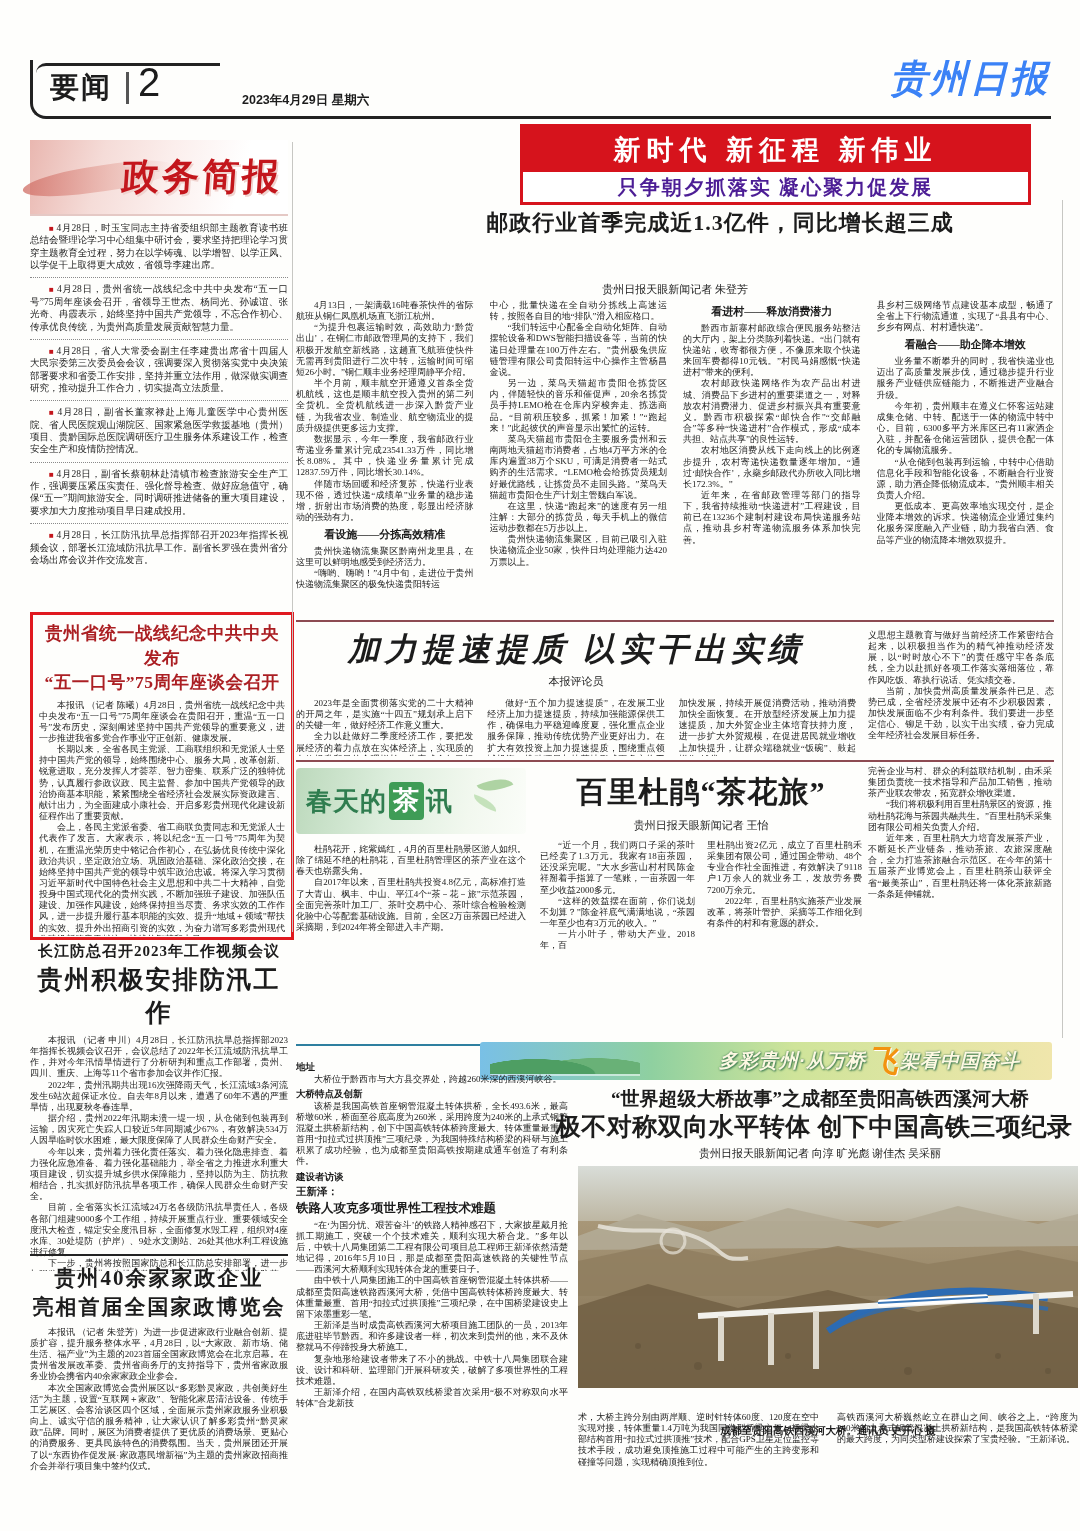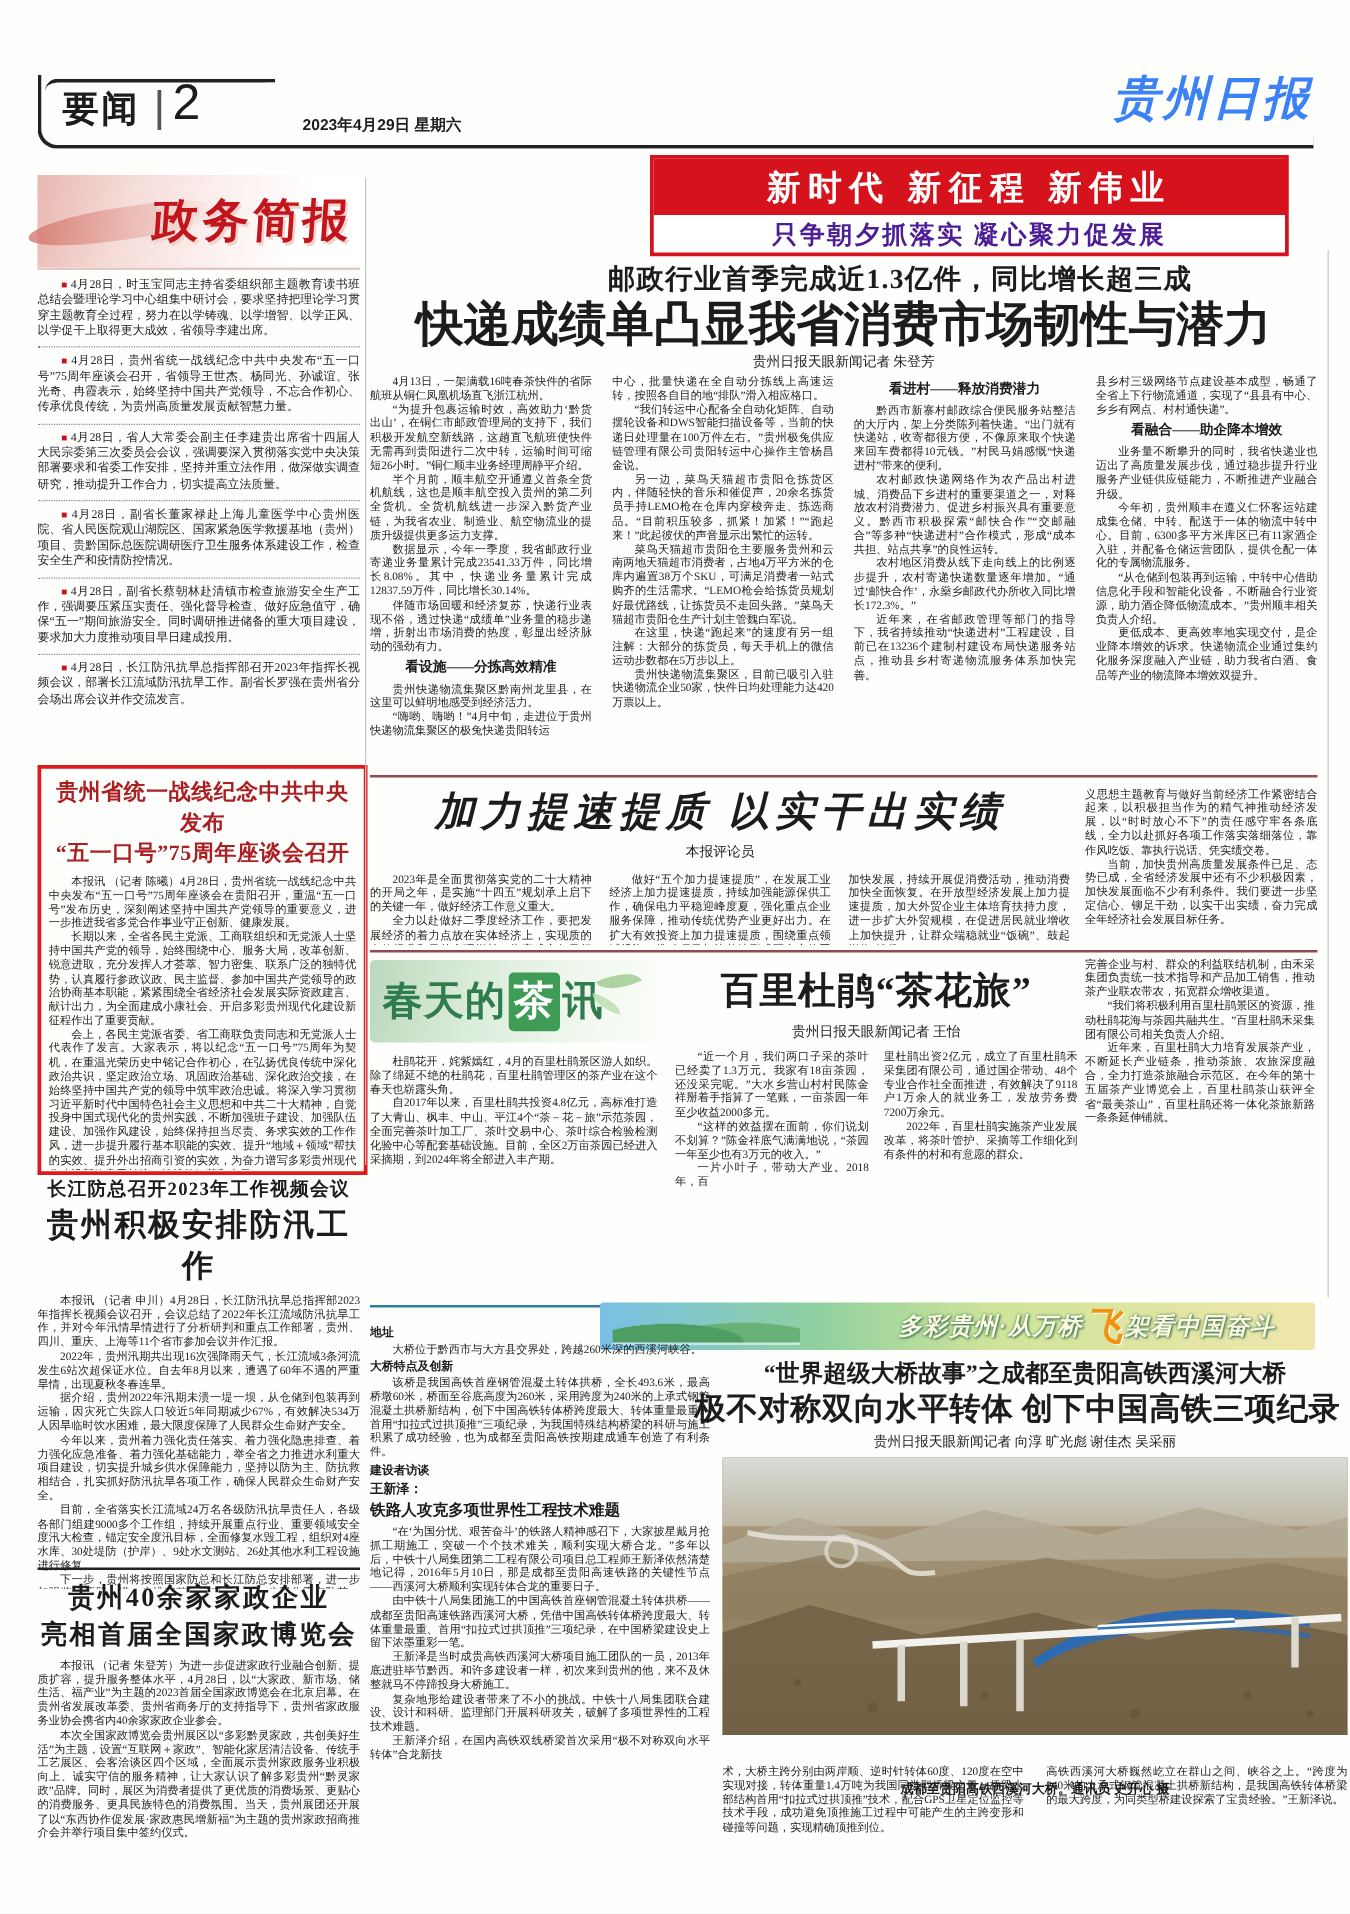--- a/index.html
+++ b/index.html
@@ -84,21 +84,21 @@
   #edi-title{font-size:32px;font-weight:bold;font-style:italic;text-align:center;letter-spacing:5px;}
   #edi-byline{font-size:11px;text-align:center;margin-top:2px;}
   #edi-cols{position:absolute;left:0;top:76px;width:560px;height:58px;display:flex;gap:14px;}
   #edi-cols .col{flex:1 1 0;overflow:hidden;}
   #edi-col4{position:absolute;right:0;top:8px;width:186px;height:124px;overflow:hidden;}
 
   
   #tea-logo{left:296px;top:768px;width:230px;height:66px;
     background:linear-gradient(100deg,#bcd9bc 0%,#ddeedd 40%,#f2f8ef 75%,#fbfdf9);
     border-radius:4px;display:flex;align-items:center;padding-left:10px;box-sizing:border-box;}
-  #tea-logo .lg{font-size:32px;font-weight:900;color:#2f7d4f;font-family:"Liberation Sans",sans-serif;letter-spacing:1px;}
+  #tea-logo .lg{font-size:26px;font-weight:900;color:#2f7d4f;font-family:"Liberation Sans",sans-serif;letter-spacing:1px;}
   #tea-logo .cha{background:#3f9c56;color:#fff;padding:1px 4px 2px 4px;border-radius:4px;margin:0 2px;}
   #tea-logo .leaf{position:absolute;right:14px;top:10px;width:34px;height:14px;background:#9cc98f;
     border-radius:0 100% 0 100%;transform:rotate(-24deg);opacity:.8;}
   #tea-logo .leaf2{position:absolute;right:28px;top:30px;width:26px;height:10px;background:#b9dcae;
     border-radius:0 100% 0 100%;transform:rotate(18deg);opacity:.8;}
   #tea-colA{left:296px;top:844px;width:230px;height:194px;overflow:hidden;}
   #tea-head{left:540px;top:772px;width:322px;font-size:30px;font-weight:900;text-align:center;letter-spacing:1px;}
   #tea-byline{left:540px;top:818px;width:322px;font-size:11px;text-align:center;}
   #tea-cols{left:540px;top:840px;width:322px;height:198px;display:flex;gap:12px;}
   #tea-cols .col{flex:1 1 0;overflow:hidden;}
@@ -194,21 +194,20 @@
 
   <div class="abs vrule" style="left:292px;top:142px;height:790px;"></div>
   <div class="abs vrule" style="left:1062px;top:200px;height:838px;"></div>
 
   <div class="abs" id="slogan">
     <div id="slogan-top">新时代 新征程 新伟业</div>
     <div id="slogan-bottom">只争朝夕抓落实  凝心聚力促发展</div>
   </div>
 
   <div class="abs" id="exp-kicker">邮政行业首季完成近1.3亿件，同比增长超三成</div>
-  <div class="abs" id="exp-head">快递成绩单凸显我省消费市场韧性与潜力</div>
   <div class="abs" id="exp-byline">贵州日报天眼新闻记者 朱登芳</div>
   <div class="abs" id="exp-cols">
     <div class="col">
 
     <p class="pp t-p">4月13日，一架满载16吨春茶快件的省际航班从铜仁凤凰机场直飞浙江杭州。</p>
         <p class="pp t-p">“为提升包裹运输时效，高效助力‘黔货出山’，在铜仁市邮政管理局的支持下，我们积极开发航空新线路，这趟直飞航班使快件无需再到贵阳进行二次中转，运输时间可缩短26小时。”铜仁顺丰业务经理周静平介绍。</p>
         <p class="pp t-p">半个月前，顺丰航空开通遵义首条全货机航线，这也是顺丰航空投入贵州的第二列全货机。全货机航线进一步深入黔货产业链，为我省农业、制造业、航空物流业的提质升级提供更多运力支撑。</p>
         <p class="pp t-p">数据显示，今年一季度，我省邮政行业寄递业务量累计完成23541.33万件，同比增长8.08%。其中，快递业务量累计完成12837.59万件，同比增长30.14%。</p>
         <p class="pp t-p">伴随市场回暖和经济复苏，快递行业表现不俗，透过快递“成绩单”业务量的稳步递增，折射出市场消费的热度，彰显出经济脉动的强劲有力。</p>
         <p class="pp t-h">看设施——分拣高效精准</p>

